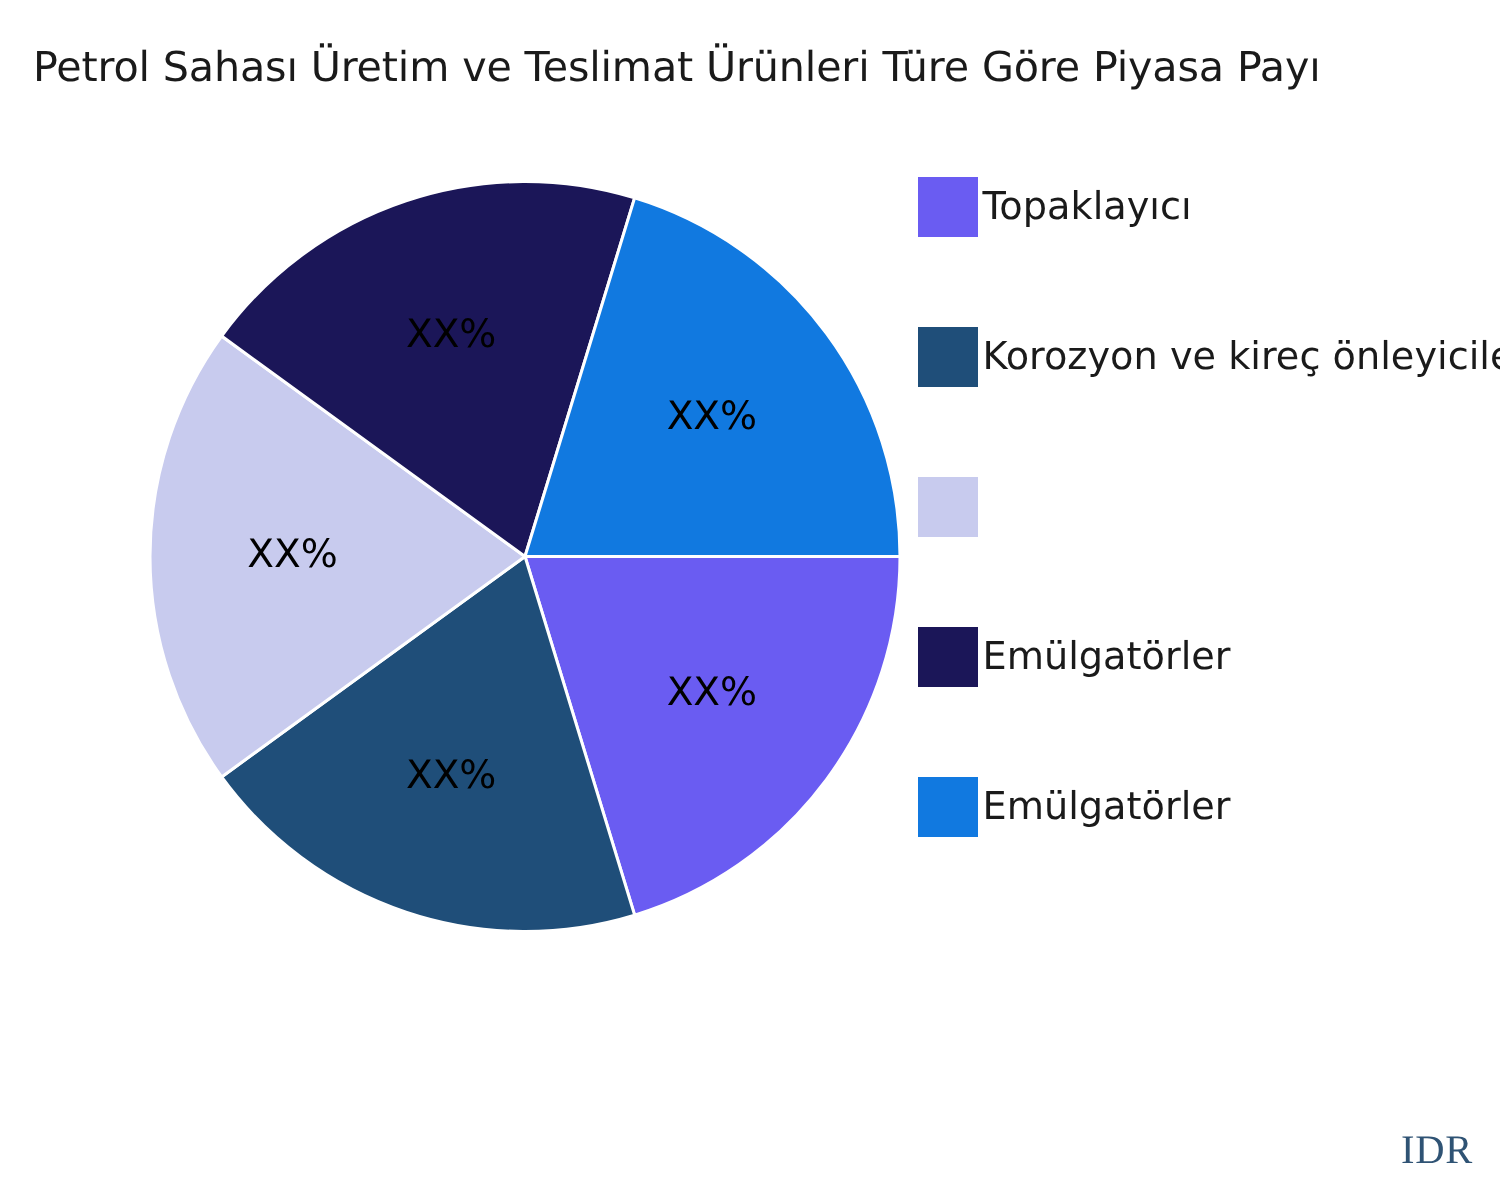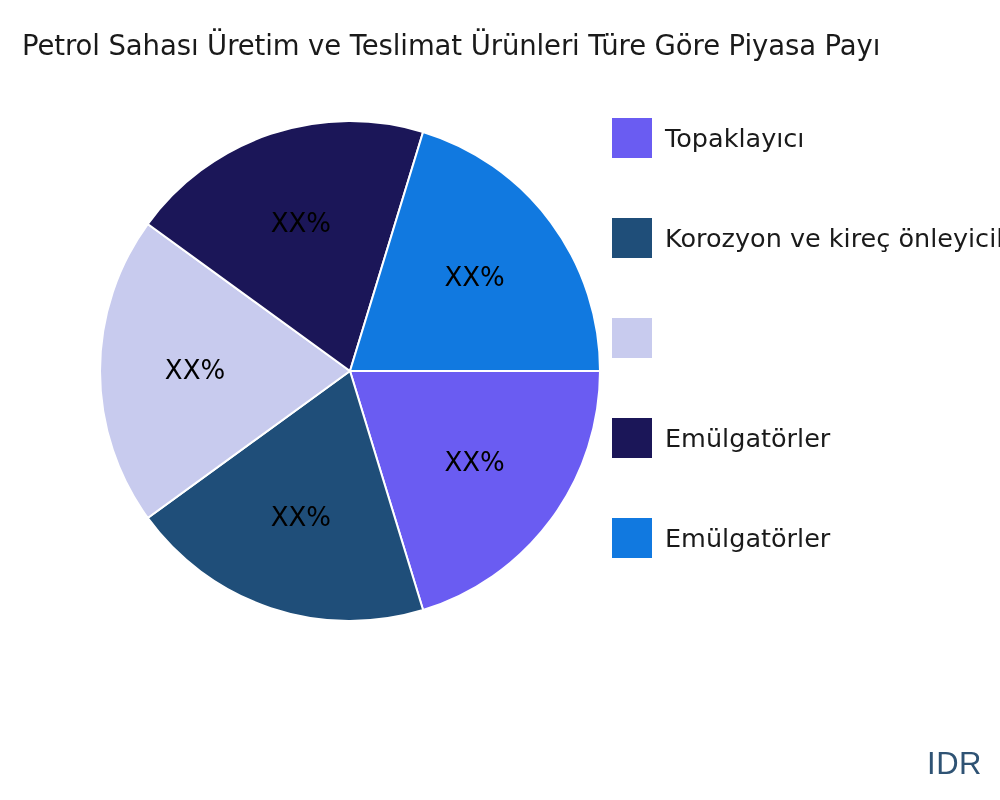--- a/index.html
+++ b/index.html
@@ -75,36 +75,36 @@
     display: flex;
     align-items: flex-start;
   }
   .legend-swatch {
     width: 40px;
     height: 40px;
     flex: 0 0 40px;
     margin-top: 8px;
   }
   .legend-label {
-    margin-left: 13px;
+    margin-left: 3px;
     font-size: 25.5px;
     line-height: 40px;
     margin-top: 8px;
     color: #1a1a1a;
     white-space: nowrap;
     font-family: "DejaVu Sans", "Liberation Sans", sans-serif;
   }
 
   
   #footer-mark {
     position: absolute;
     right: 18px;
     bottom: 18px;
-    font-family: Liberation Sans, sans-serif;
-    font-size: 31px;
+    font-family: Liberation Serif, serif;
+    font-size: 27px;
     color: #2f5374;
     letter-spacing: 0.5px;
   }
 </style>
 </head>
 <body>
 
 <div id="page">
 
   <div id="chart-title">Petrol Sahası Üretim ve Teslimat Ürünleri Türe Göre Piyasa Payı</div>

